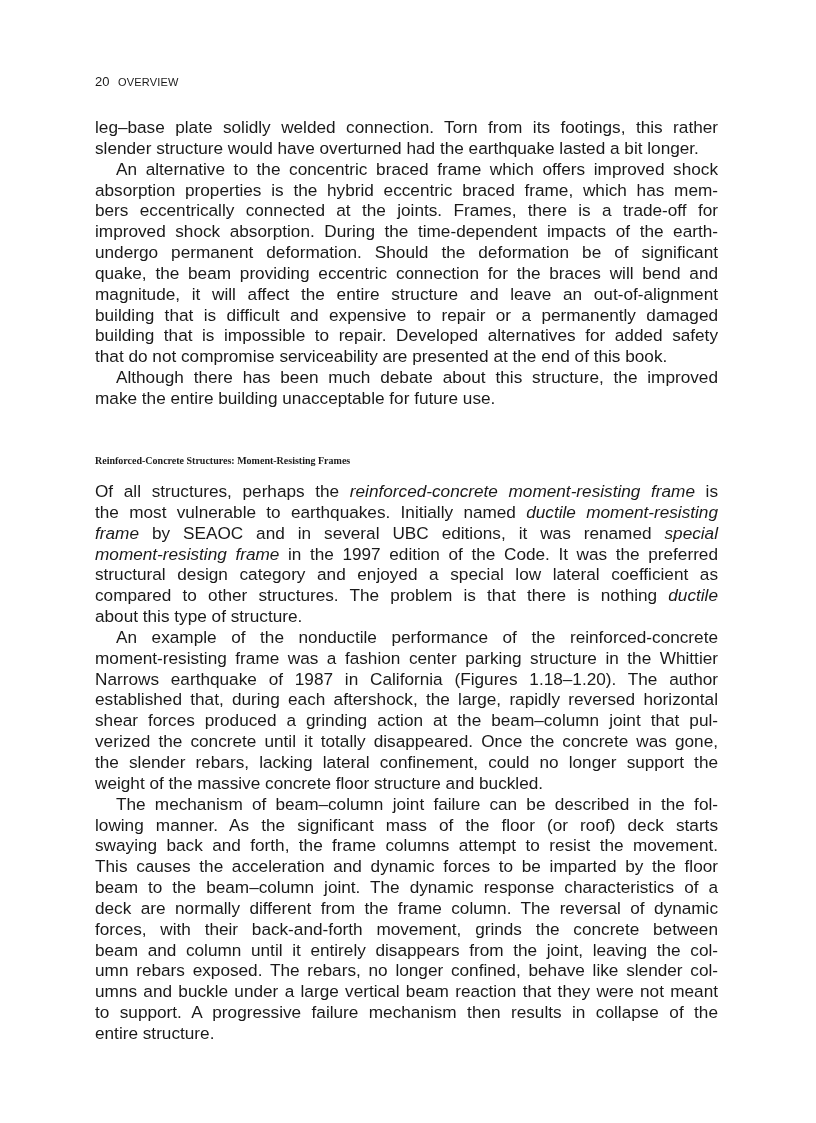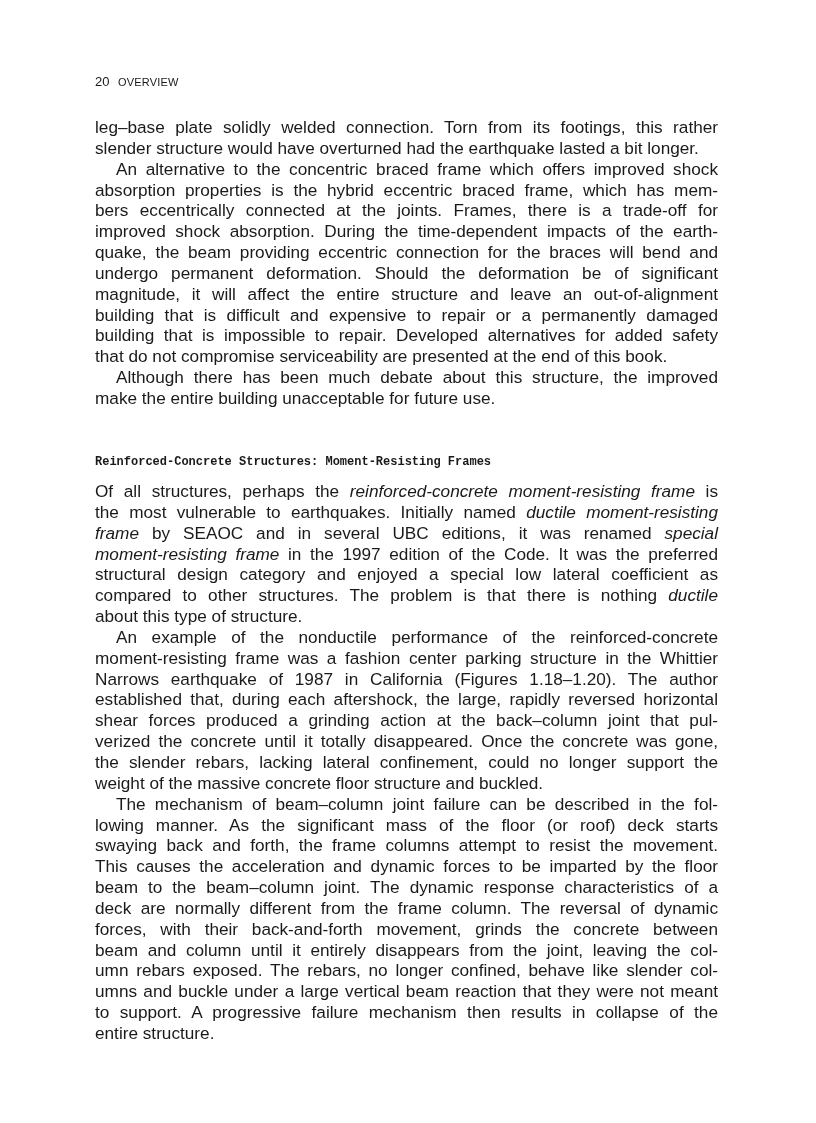--- a/index.html
+++ b/index.html
@@ -4,40 +4,40 @@
 <style>
   html, body { margin:0; padding:0; background:#ffffff; }
   body { width:816px; height:1123px; position:relative; overflow:hidden; }
   .runhead { position:absolute; left:95px; top:72px; font-family:"Liberation Sans", sans-serif; color:#1a1a1a; }
   .runhead .pg { font-weight:normal; font-size:13px; }
   .runhead .sec { font-size:11px; margin-left:4px; letter-spacing:0.2px; }
   .body { position:absolute; left:95px; width:623px; font-family:Liberation Sans, sans-serif; font-size:17.2px; color:#1a1a1a; }
   .ln { height:20.85px; line-height:20.85px; white-space:nowrap; text-align:justify; text-align-last:justify; }
   .ln.last { text-align-last:left; }
   .ln.ind { padding-left:21px; }
-  .heading { position:absolute; left:95px; top:455px; font-family:Liberation Mono, monospace; font-weight:bold; font-size:12px; color:#1a1a1a; }
+  .heading { position:absolute; left:95px; top:455px; font-family:Liberation Serif, serif; font-weight:bold; font-size:10px; color:#1a1a1a; }
   i { font-style:italic; }
 </style>
 </head>
 <body>
 
 <div class="runhead">
   <span class="pg">20</span>
   <span class="sec">OVERVIEW</span>
 </div>
 
 <div class="body" id="block1" style="top:117px;">
     <div class="ln"><span>leg–base plate solidly welded connection. Torn from its footings, this rather</span></div>
     <div class="ln last"><span>slender structure would have overturned had the earthquake lasted a bit longer.</span></div>
     <div class="ln ind"><span>An alternative to the concentric braced frame which offers improved shock</span></div>
     <div class="ln"><span>absorption properties is the hybrid eccentric braced frame, which has mem-</span></div>
     <div class="ln"><span>bers eccentrically connected at the joints. Frames, there is a trade-off for</span></div>
     <div class="ln"><span>improved shock absorption. During the time-dependent impacts of the earth-</span></div>
+    <div class="ln"><span>undergo permanent deformation. Should the deformation be of significant</span></div>
     <div class="ln"><span>quake, the beam providing eccentric connection for the braces will bend and</span></div>
-    <div class="ln"><span>undergo permanent deformation. Should the deformation be of significant</span></div>
     <div class="ln"><span>magnitude, it will affect the entire structure and leave an out-of-alignment</span></div>
     <div class="ln"><span>building that is difficult and expensive to repair or a permanently damaged</span></div>
     <div class="ln"><span>building that is impossible to repair. Developed alternatives for added safety</span></div>
     <div class="ln last"><span>that do not compromise serviceability are presented at the end of this book.</span></div>
     <div class="ln ind"><span>Although there has been much debate about this structure, the improved</span></div>
     <div class="ln last"><span>make the entire building unacceptable for future use.</span></div>
   </div>
 
 <div class="heading">Reinforced-Concrete Structures: Moment-Resisting Frames</div>
 
@@ -46,21 +46,21 @@
     <div class="ln"><span>the most vulnerable to earthquakes. Initially named </span><i>ductile moment-resisting</i></div>
     <div class="ln"><i>frame</i><span> by SEAOC and in several UBC editions, it was renamed </span><i>special</i></div>
     <div class="ln"><i>moment-resisting frame</i><span> in the 1997 edition of the Code. It was the preferred</span></div>
     <div class="ln"><span>structural design category and enjoyed a special low lateral coefficient as</span></div>
     <div class="ln"><span>compared to other structures. The problem is that there is nothing </span><i>ductile</i></div>
     <div class="ln last"><span>about this type of structure.</span></div>
     <div class="ln ind"><span>An example of the nonductile performance of the reinforced-concrete</span></div>
     <div class="ln"><span>moment-resisting frame was a fashion center parking structure in the Whittier</span></div>
     <div class="ln"><span>Narrows earthquake of 1987 in California (Figures 1.18–1.20). The author</span></div>
     <div class="ln"><span>established that, during each aftershock, the large, rapidly reversed horizontal</span></div>
-    <div class="ln"><span>shear forces produced a grinding action at the back–column joint that pul-</span></div>
+    <div class="ln"><span>shear forces produced a grinding action at the beam–column joint that pul-</span></div>
     <div class="ln"><span>verized the concrete until it totally disappeared. Once the concrete was gone,</span></div>
     <div class="ln"><span>the slender rebars, lacking lateral confinement, could no longer support the</span></div>
     <div class="ln last"><span>weight of the massive concrete floor structure and buckled.</span></div>
     <div class="ln ind"><span>The mechanism of beam–column joint failure can be described in the fol-</span></div>
     <div class="ln"><span>lowing manner. As the significant mass of the floor (or roof) deck starts</span></div>
     <div class="ln"><span>swaying back and forth, the frame columns attempt to resist the movement.</span></div>
     <div class="ln"><span>This causes the acceleration and dynamic forces to be imparted by the floor</span></div>
     <div class="ln"><span>beam to the beam–column joint. The dynamic response characteristics of a</span></div>
     <div class="ln"><span>deck are normally different from the frame column. The reversal of dynamic</span></div>
     <div class="ln"><span>forces, with their back-and-forth movement, grinds the concrete between</span></div>

